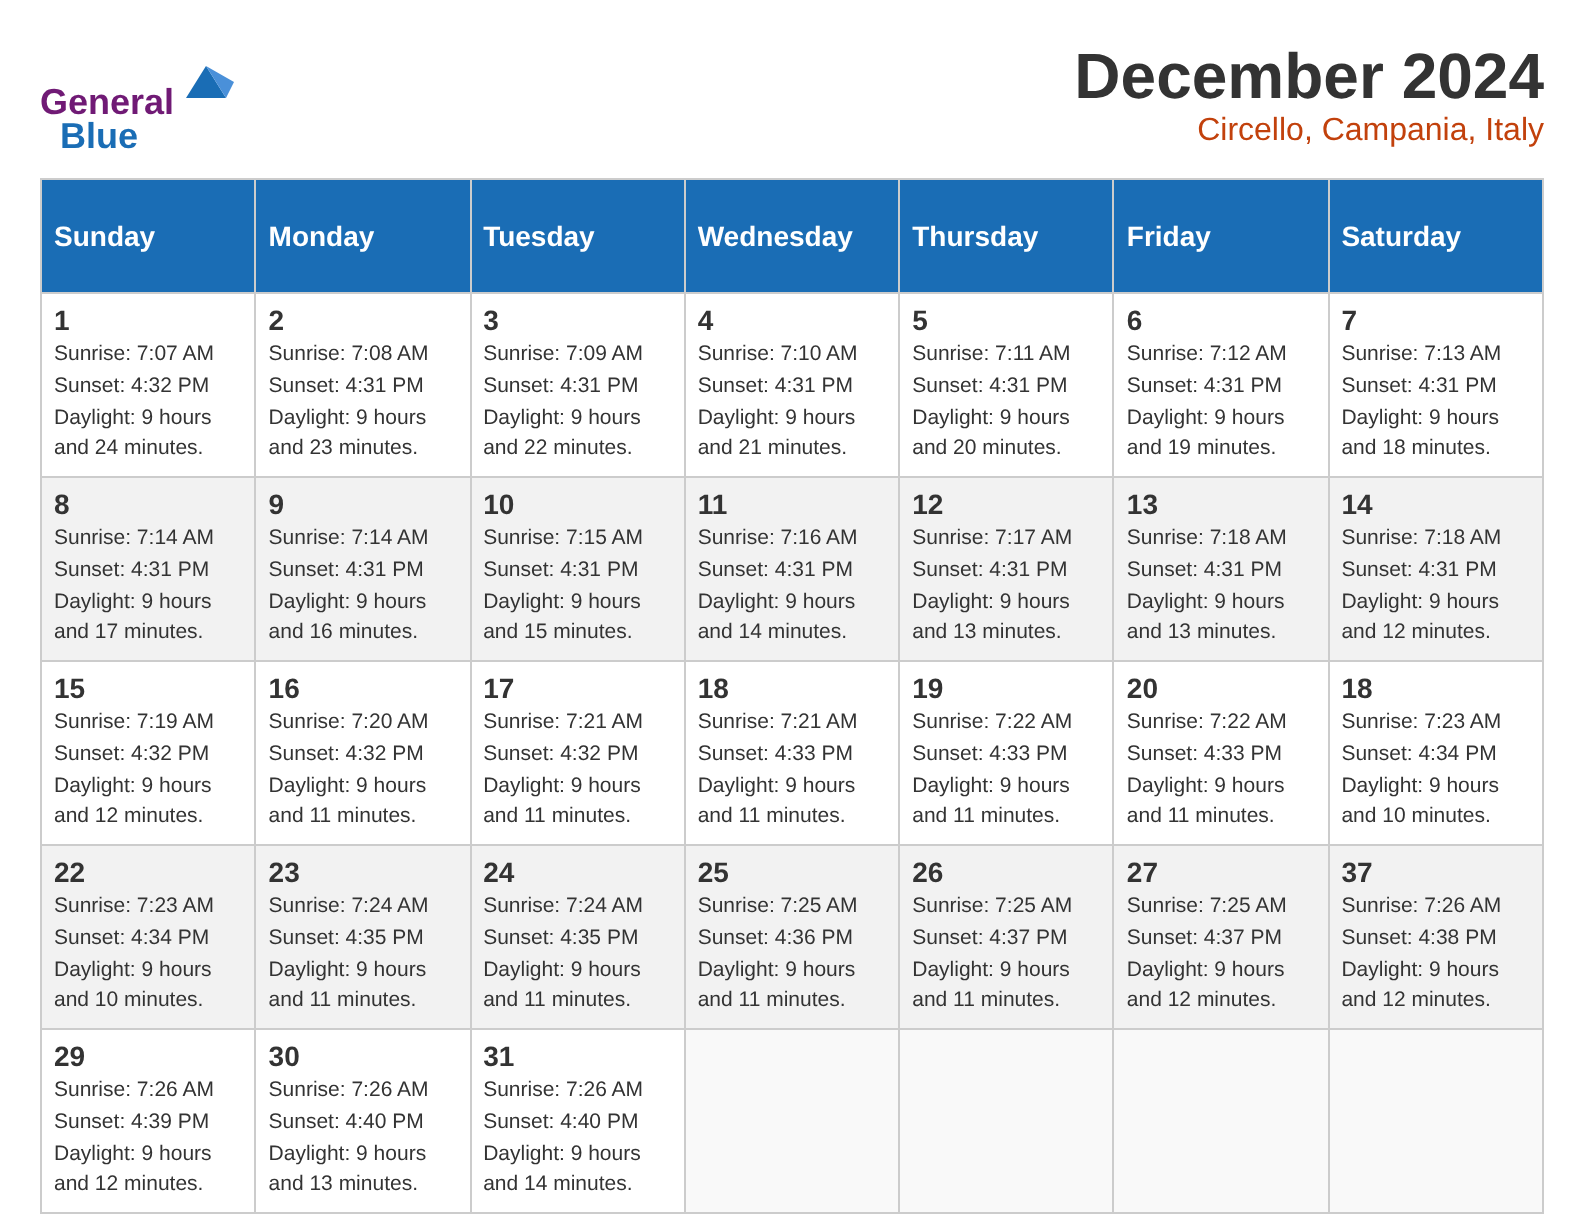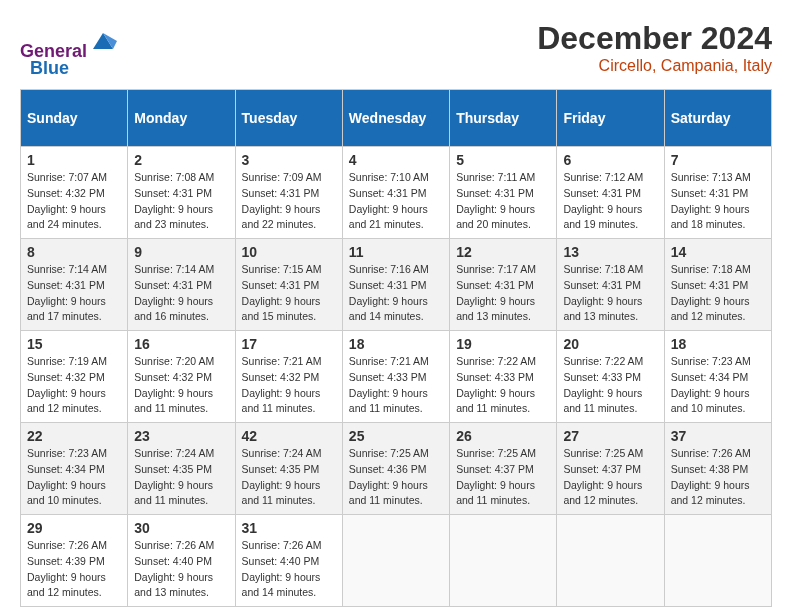--- a/index.html
+++ b/index.html
@@ -216,21 +216,21 @@
       <tr>
         <td>
           <span class="day-number">22</span>
           <div class="day-info">Sunrise: 7:23 AM<br>Sunset: 4:34 PM<br>Daylight: 9 hours and 10 minutes.</div>
         </td>
         <td>
           <span class="day-number">23</span>
           <div class="day-info">Sunrise: 7:24 AM<br>Sunset: 4:35 PM<br>Daylight: 9 hours and 11 minutes.</div>
         </td>
         <td>
-          <span class="day-number">42</span>
+          <span class="day-number">24</span>
           <div class="day-info">Sunrise: 7:24 AM<br>Sunset: 4:35 PM<br>Daylight: 9 hours and 11 minutes.</div>
         </td>
         <td>
           <span class="day-number">25</span>
           <div class="day-info">Sunrise: 7:25 AM<br>Sunset: 4:36 PM<br>Daylight: 9 hours and 11 minutes.</div>
         </td>
         <td>
           <span class="day-number">26</span>
           <div class="day-info">Sunrise: 7:25 AM<br>Sunset: 4:37 PM<br>Daylight: 9 hours and 11 minutes.</div>
         </td>

